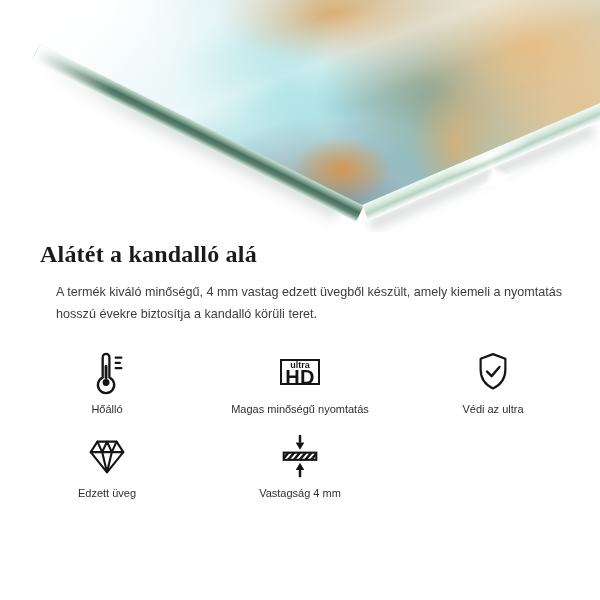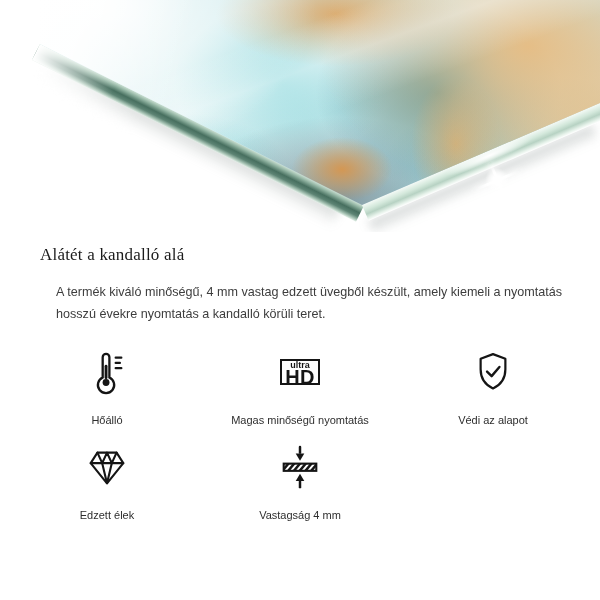--- a/index.html
+++ b/index.html
@@ -58,34 +58,34 @@
   .sparkle .ray{position:absolute;border-radius:2px;box-shadow:0 0 6px rgba(255,255,255,0.95);}
   .sparkle .ray-h{left:0;top:24.5px;width:52px;height:3px;transform:rotate(-23deg);
     background:linear-gradient(90deg, transparent, #fff 30%, #fff 70%, transparent);}
   .sparkle .ray-v{left:24.5px;top:7px;width:3px;height:38px;transform:rotate(-23deg);
     background:linear-gradient(180deg, transparent, #fff 30%, #fff 70%, transparent);}
   .sparkle .core{position:absolute;left:14px;top:14px;width:24px;height:24px;border-radius:50%;
     background:radial-gradient(circle, #fff 0 4px, rgba(255,255,255,0.6) 8px, transparent 12px);}
   
   .content{padding:0 40px;}
   h1{
-    margin:6px 0 0 0;font-family:"Liberation Serif", serif;font-weight:400;
-    font-size:17px;line-height:33px;color:#1b1b1b;letter-spacing:0.2px;
+    margin:6px 0 0 0;font-family:"Liberation Serif", serif;font-weight:700;
+    font-size:24px;line-height:33px;color:#1b1b1b;letter-spacing:0.2px;
   }
   h1 span{display:block;white-space:nowrap;}
   .desc{margin:10px 0 0 16px;font-size:12.6px;line-height:22px;color:#3d3d3d;}
   .desc span{display:block;white-space:nowrap;}
   
   .features{
     margin:24px 40px 0 40px;display:grid;
     grid-template-columns:134px 252px 134px;row-gap:18px;justify-items:center;
   }
   .feature{display:flex;flex-direction:column;align-items:center;}
   .icon-wrap{height:46px;display:flex;align-items:center;justify-content:center;}
-  .feature .label{margin-top:19px;font-size:11px;color:#2e2e2e;white-space:nowrap;}
+  .feature .label{margin-top:8px;font-size:11px;color:#2e2e2e;white-space:nowrap;}
   .icon-svg{display:block;}
   
   .uhd{
     box-sizing:border-box;width:40px;height:26px;border:2.5px solid #151515;border-radius:0;
     display:flex;flex-direction:column;align-items:center;justify-content:center;color:#151515;
   }
   .uhd-top{font-size:9px;font-weight:700;line-height:9px;}
   .uhd-bottom{font-size:20px;font-weight:800;line-height:14px;letter-spacing:0.2px;}
 </style>
 </head>
@@ -103,21 +103,21 @@
     <div class="core"></div>
   </div>
 </div>
 
 <div class="content">
   <h1>
     <span>Alátét a kandalló alá</span>
   </h1>
   <p class="desc">
     <span>A termék kiváló minőségű, 4 mm vastag edzett üvegből készült, amely kiemeli a nyomtatás</span>
-    <span>hosszú évekre nyomtatás a kandalló körüli teret.</span>
+    <span>hosszú évekre biztosítja a kandalló körüli teret.</span>
   </p>
 </div>
 
 <div class="features">
 
   <div class="feature">
     <div class="icon-wrap">
       <svg class="icon-svg" width="46" height="46" viewBox="0 0 48 48" fill="none" stroke="#151515" stroke-width="2.4" stroke-linecap="round">
         <path d="M19.5 29.8 A8.5 8.5 0 1 0 26.5 29.8 L26.5 8.5 A3.5 3.5 0 0 0 19.5 8.5 Z"></path>
         <line x1="23" y1="18" x2="23" y2="30" stroke-width="3"></line>
@@ -140,33 +140,33 @@
     <div class="label">Magas minőségű nyomtatás</div>
   </div>
 
   <div class="feature">
     <div class="icon-wrap">
       <svg class="icon-svg" width="44" height="44" viewBox="0 0 48 48" fill="none" stroke="#151515" stroke-width="2.4" stroke-linecap="round" stroke-linejoin="round">
         <path d="M24 4.5 L37.5 9.5 V21 C37.5 31.5 31.5 38.5 24 42 C16.5 38.5 10.5 31.5 10.5 21 V9.5 Z"></path>
         <path d="M17.5 23.5 L22.5 28.5 L31 18.5" stroke-width="2.6"></path>
       </svg>
     </div>
-    <div class="label">Védi az alapot</div>
+    <div class="label">Védi az ultra</div>
   </div>
 
   <div class="feature">
     <div class="icon-wrap">
       <svg class="icon-svg" width="46" height="46" viewBox="0 0 48 48" fill="none" stroke="#151515" stroke-width="2.2" stroke-linecap="round" stroke-linejoin="round">
         <path d="M14 9 L34 9 L41 20 L24 41 L7 20 Z"></path>
         <path d="M7 20 L41 20"></path>
         <path d="M14 9 L19 20 L24 9 L29 20 L34 9"></path>
         <path d="M19 20 L24 41 M29 20 L24 41"></path>
       </svg>
     </div>
-    <div class="label">Edzett élek</div>
+    <div class="label">Edzett üveg</div>
   </div>
 
 
   <div class="feature">
     <div class="icon-wrap">
       <svg class="icon-svg" width="46" height="46" viewBox="0 0 48 48" fill="none" stroke="#151515" stroke-linecap="round">
         <defs>
           <clipPath id="barclip">
               <rect x="7" y="20.5" width="34" height="7.5"></rect>
             </clipPath>

